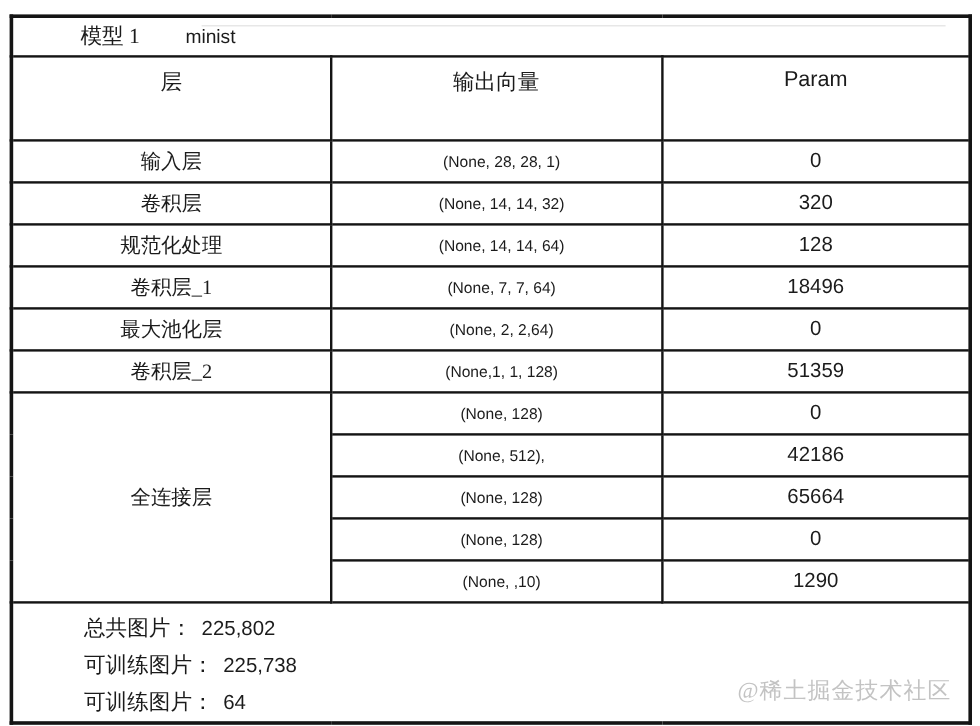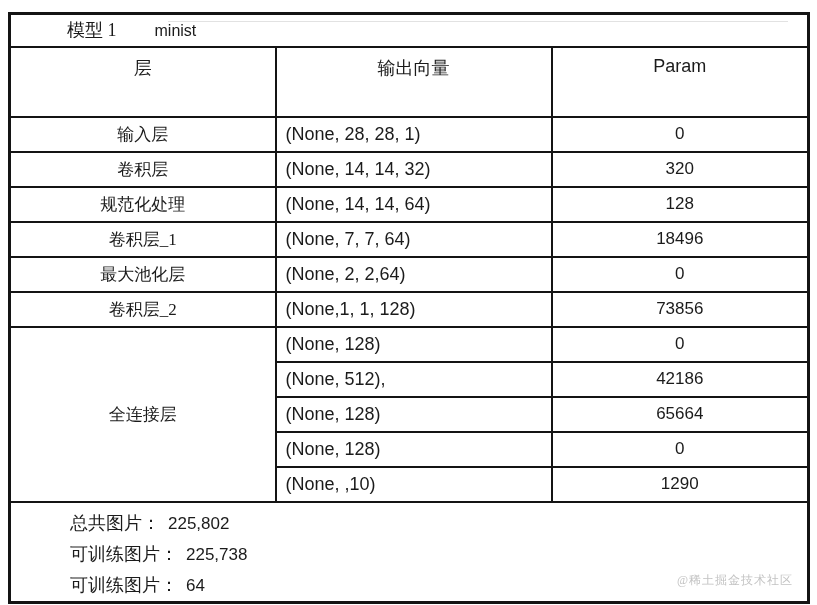--- a/index.html
+++ b/index.html
@@ -60,24 +60,24 @@
     font-size: 18px;
   }
 
   tr.data-row { height: 35px; }
   td.layer-cell {
     text-align: center;
     vertical-align: middle;
     font-size: 17px;
   }
   td.output-cell {
-    text-align: left;
+    text-align: center;
     vertical-align: middle;
     padding-left: 9px;
-    font-size: 18px;
+    font-size: 13px;
     font-family: "Liberation Sans", "DejaVu Sans", sans-serif;
   }
   td.param-cell {
     text-align: center;
     vertical-align: middle;
     font-size: 17px;
     font-family: "Liberation Sans", "DejaVu Sans", sans-serif;
   }
 
   tr.footer-row { height: 90px; }
@@ -94,21 +94,21 @@
     font-family: "Liberation Sans", "DejaVu Sans", sans-serif;
     font-size: 17px;
     margin-left: 8px;
     text-align: right;
   }
 
   .watermark {
     position: absolute;
     right: 24px;
     bottom: 16px;
-    font-size: 12px;
+    font-size: 19px;
     color: #c3c3c3;
     letter-spacing: 1px;
     font-family: "Liberation Serif", "DejaVu Serif", serif;
   }
 </style>
 </head>
 <body>
 
 <div class="page">
 
@@ -153,21 +153,21 @@
       <td class="param-cell">18496</td>
     </tr>
     <tr class="data-row">
       <td class="layer-cell cjk">最大池化层</td>
       <td class="output-cell">(None, 2, 2,64)</td>
       <td class="param-cell">0</td>
     </tr>
     <tr class="data-row">
       <td class="layer-cell cjk">卷积层_2</td>
       <td class="output-cell">(None,1, 1, 128)</td>
-      <td class="param-cell">73856</td>
+      <td class="param-cell">51359</td>
     </tr>
 
     <tr class="data-row">
       <td class="layer-cell cjk" rowspan="5">全连接层</td>
       <td class="output-cell">(None, 128)</td>
       <td class="param-cell">0</td>
     </tr>
     <tr class="data-row">
       <td class="output-cell">(None, 512),</td>
       <td class="param-cell">42186</td>

